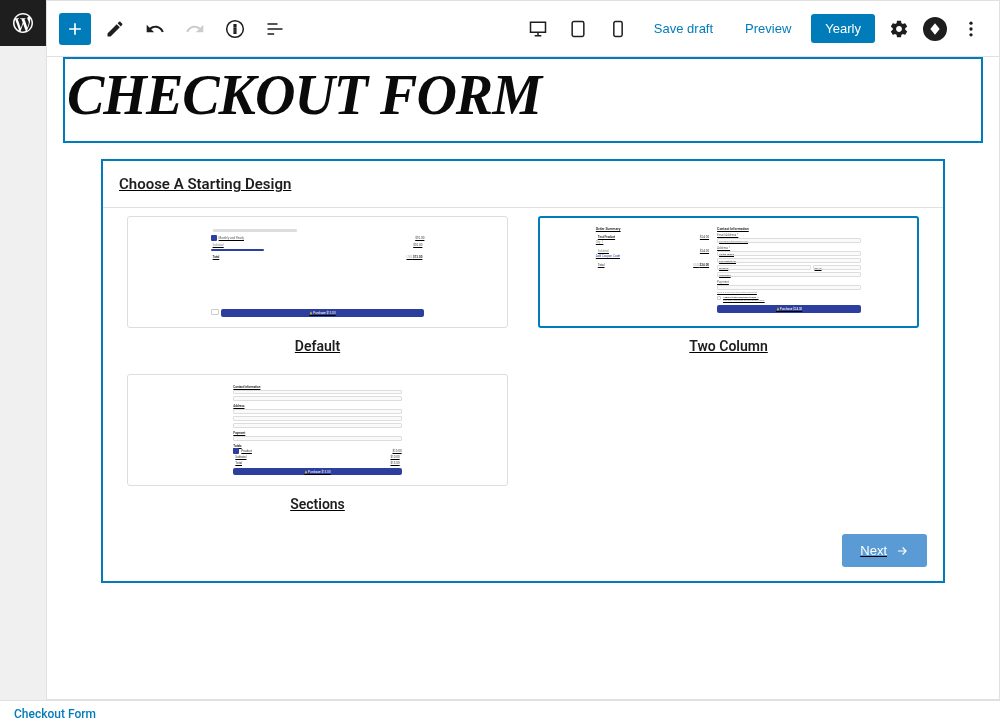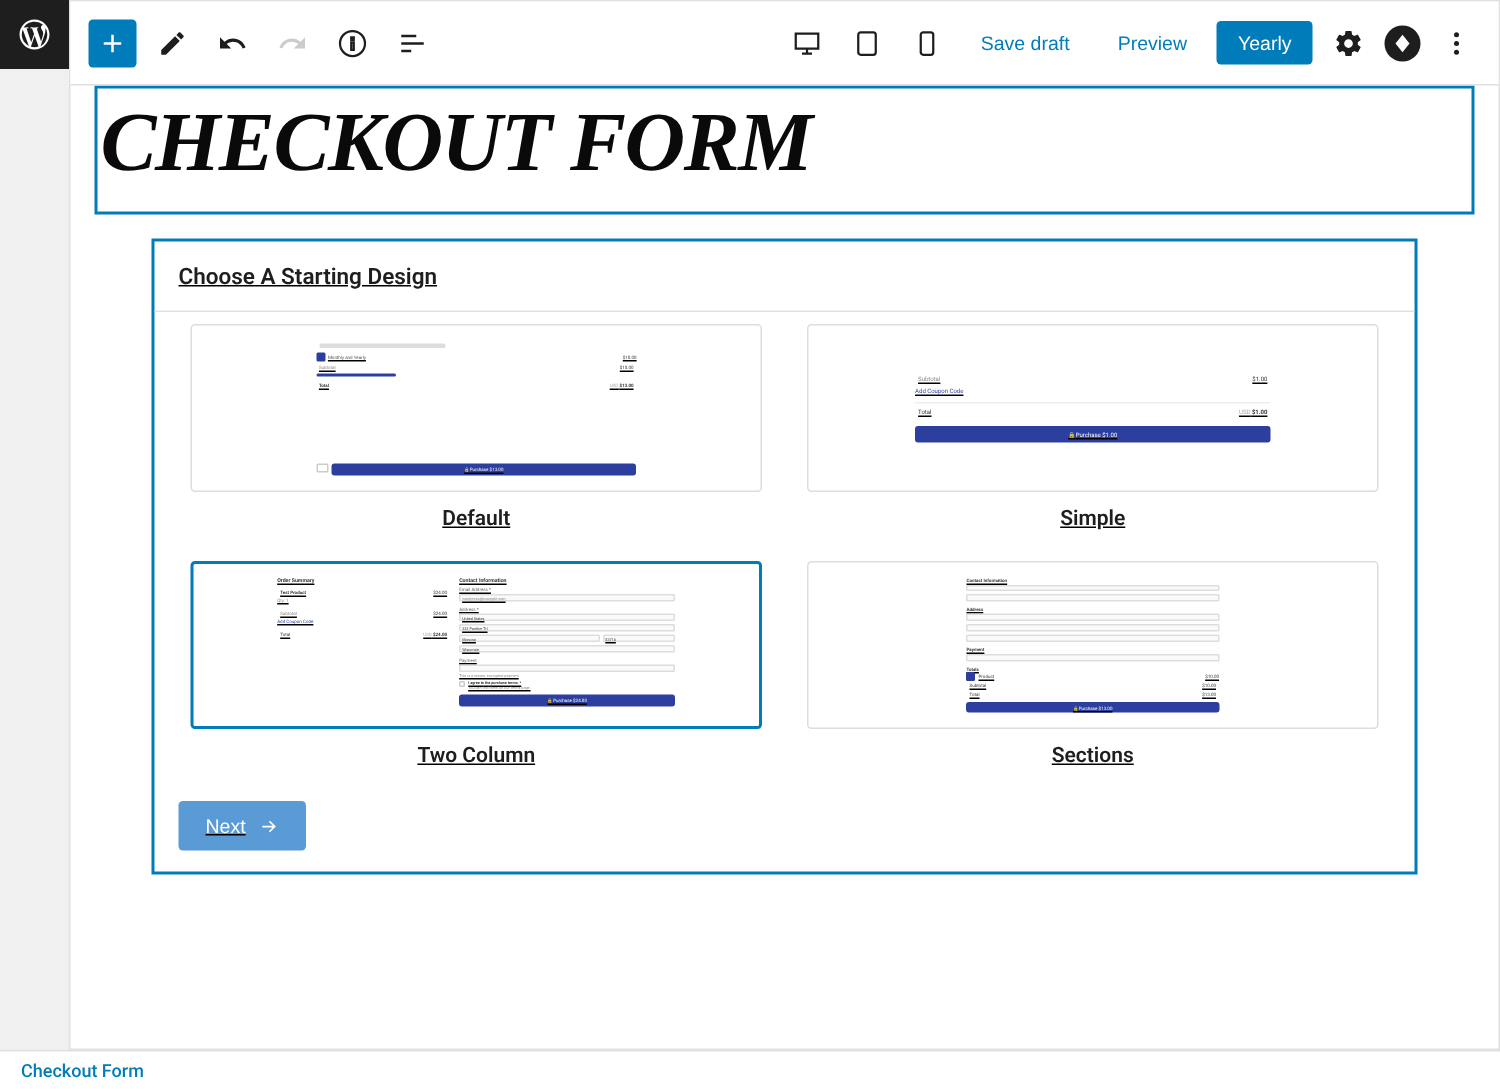--- a/index.html
+++ b/index.html
@@ -31,21 +31,21 @@
 
 .design-block { border: 2px solid #007cba; margin: 0 44px; background: #fff; text-decoration: underline; }
 .design-header { padding: 14px 16px; font-size: 15px; font-weight: 600; color: #1e1e1e; border-bottom: 1px solid #e0e0e0; }
 
 .design-grid { display: grid; grid-template-columns: 1fr 1fr; gap: 20px 30px; padding: 8px 24px 14px 24px; }
 .design-option { display: flex; flex-direction: column; align-items: center; cursor: pointer; }
 .design-preview { width: 100%; height: 112px; border: 1px solid #ddd; border-radius: 3px; background: #fff; position: relative; overflow: hidden; display: flex; align-items: center; justify-content: center; }
 .design-preview.selected { border: 2px solid #007cba; }
 .design-label { margin-top: 10px; font-size: 14px; font-weight: 600; color: #1e1e1e; }
 
-.design-footer { padding: 8px 16px 14px; display: flex; border-top: none; }
+.design-footer { padding: 8px 16px 14px; display: flex; justify-content: flex-end; border-top: none; }
 .next-btn { background: #5a9bd5; color: #fff; padding: 9px 18px; border: none; border-radius: 3px; font-size: 13px; cursor: pointer; display: flex; align-items: center; gap: 8px; }
 .next-btn svg { width: 14px; height: 14px; fill: currentColor; }
 
 .footer-bar { position: absolute; bottom: 0; left: 0; right: 0; height: 26px; background: #fff; border-top: 1px solid #e0e0e0; display: flex; align-items: center; padding: 0 14px; }
 .footer-text { color: #007cba; font-size: 12px; font-weight: 500; }
 
 
 .mini { width: 58%; height: 88%; background: #fff; font-size: 4px; color: #333; display: flex; flex-direction: column; padding: 3px; }
 .mini-wide { width: 72%; }
 .mini-row { display: flex; justify-content: space-between; padding: 1px 2px; }
@@ -172,37 +172,20 @@
                 </div>
               <div style="margin-top:auto;display:flex;align-items:center;gap:2px;">
                   <div style="width:8px;height:6px;border:1px solid #ccc;border-radius:1px"></div>
                   <div class="mini-btn" style="flex:1">🔒 <span>Purchase $13.00</span></div>
                 </div>
             </div>
           </div>
           <div class="design-label">Default</div>
         </div>
 
-        <div class="design-option">
-          <div class="design-preview">
-            <div class="mini mini-wide" style="justify-content:center;padding:8px 18px;">
-              <div class="mini-row">
-                  <span style="font-size:4px;color:#888">Subtotal</span>
-                  <span style="font-size:4px">$1.00</span>
-                </div>
-              <div style="font-size:4px;color:#2c3e9e;margin:2px 0">Add Coupon Code</div>
-              <div class="mini-row" style="border-top:1px solid #eee;padding-top:3px;margin-top:3px;">
-                  <span style="font-size:4px">Total</span>
-                  <span style="font-size:4px"><span style="color:#aaa">USD</span> <b>$1.00</b></span>
-                </div>
-              <div class="mini-btn long" style="height:11px;margin-top:6px;font-size:4px">🔒 <span>Purchase $1.00</span></div>
-            </div>
-          </div>
-          <div class="design-label">Simple</div>
-        </div>
 
         <div class="design-option">
           <div class="design-preview selected">
             <div class="mini mini-wide">
               <div class="mini-two">
                 <div class="mini-col" style="flex:0.8">
                   <div style="font-size:3.5px;font-weight:bold;margin-bottom:3px">Order Summary</div>
                   <div class="mini-row">
                       <span style="font-size:3px;font-weight:bold">Test Product</span>
                       <span style="font-size:3px">$24.00</span>

